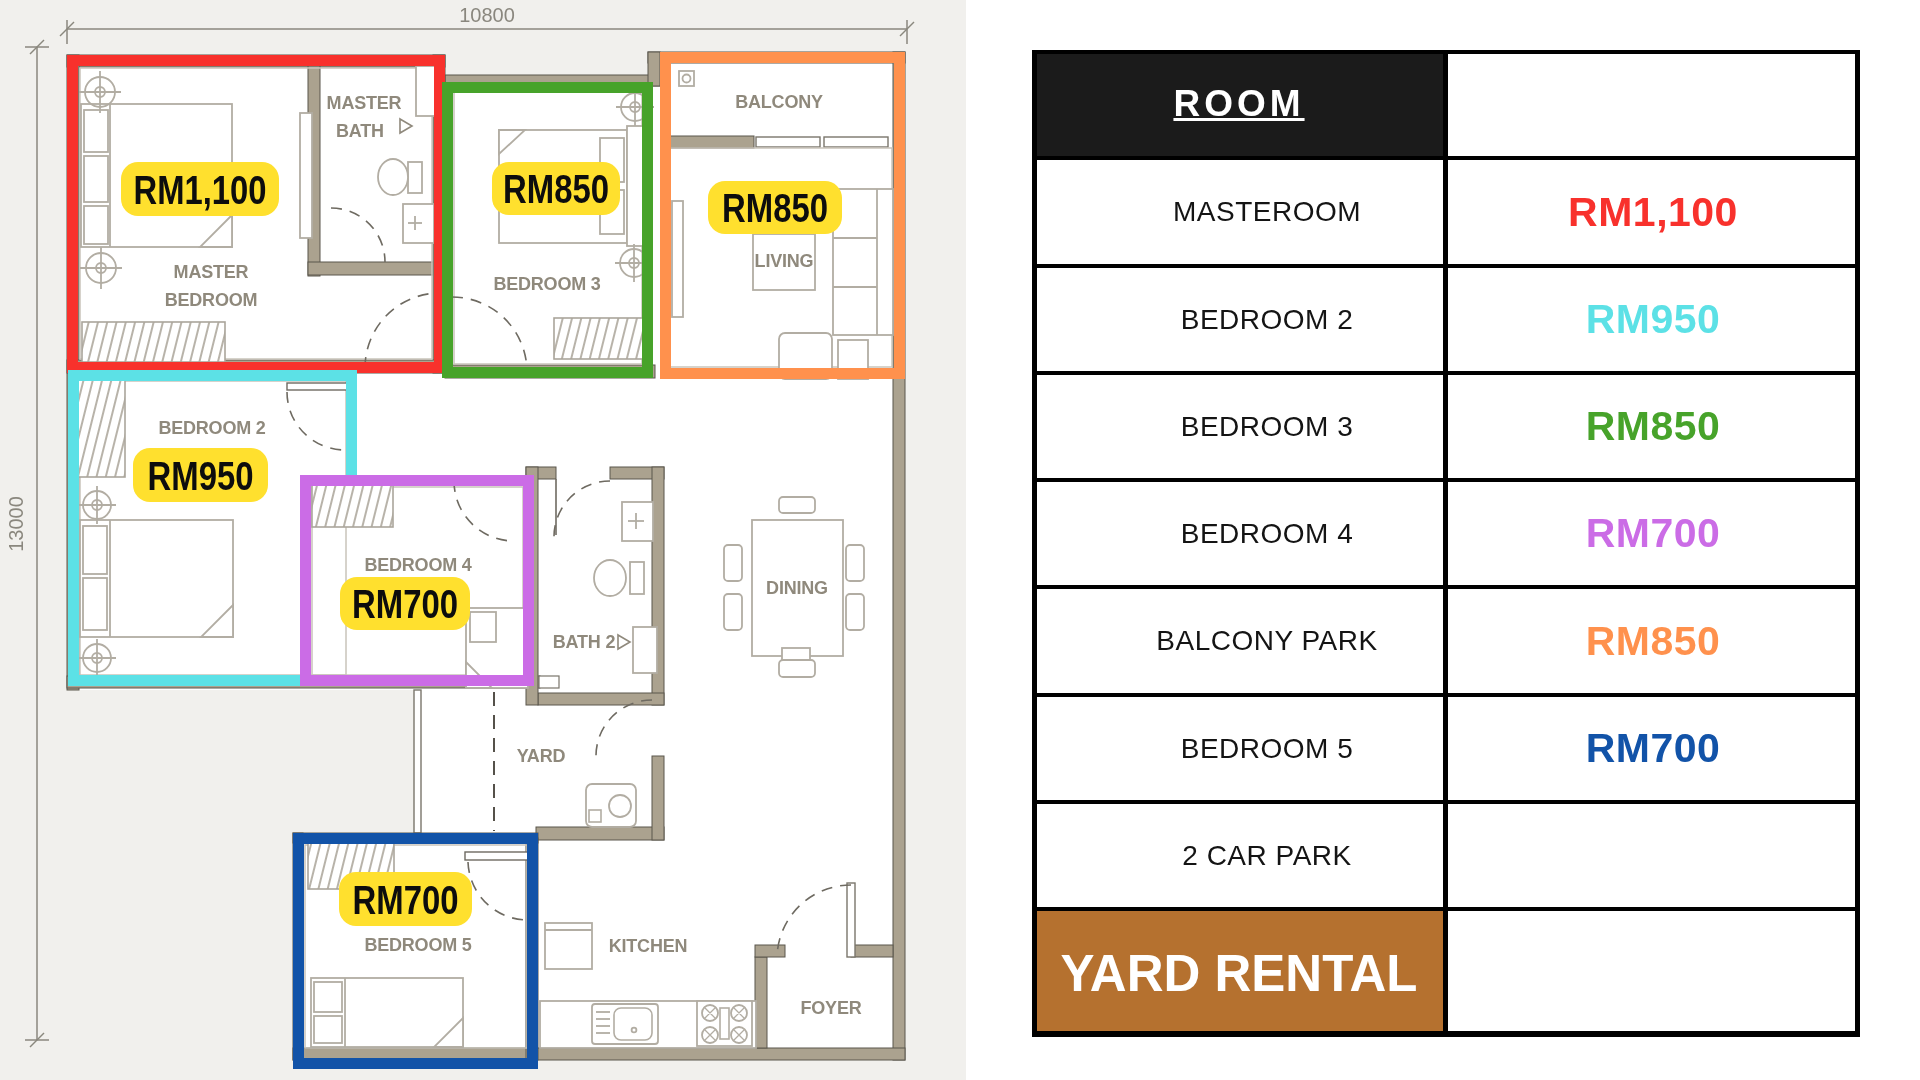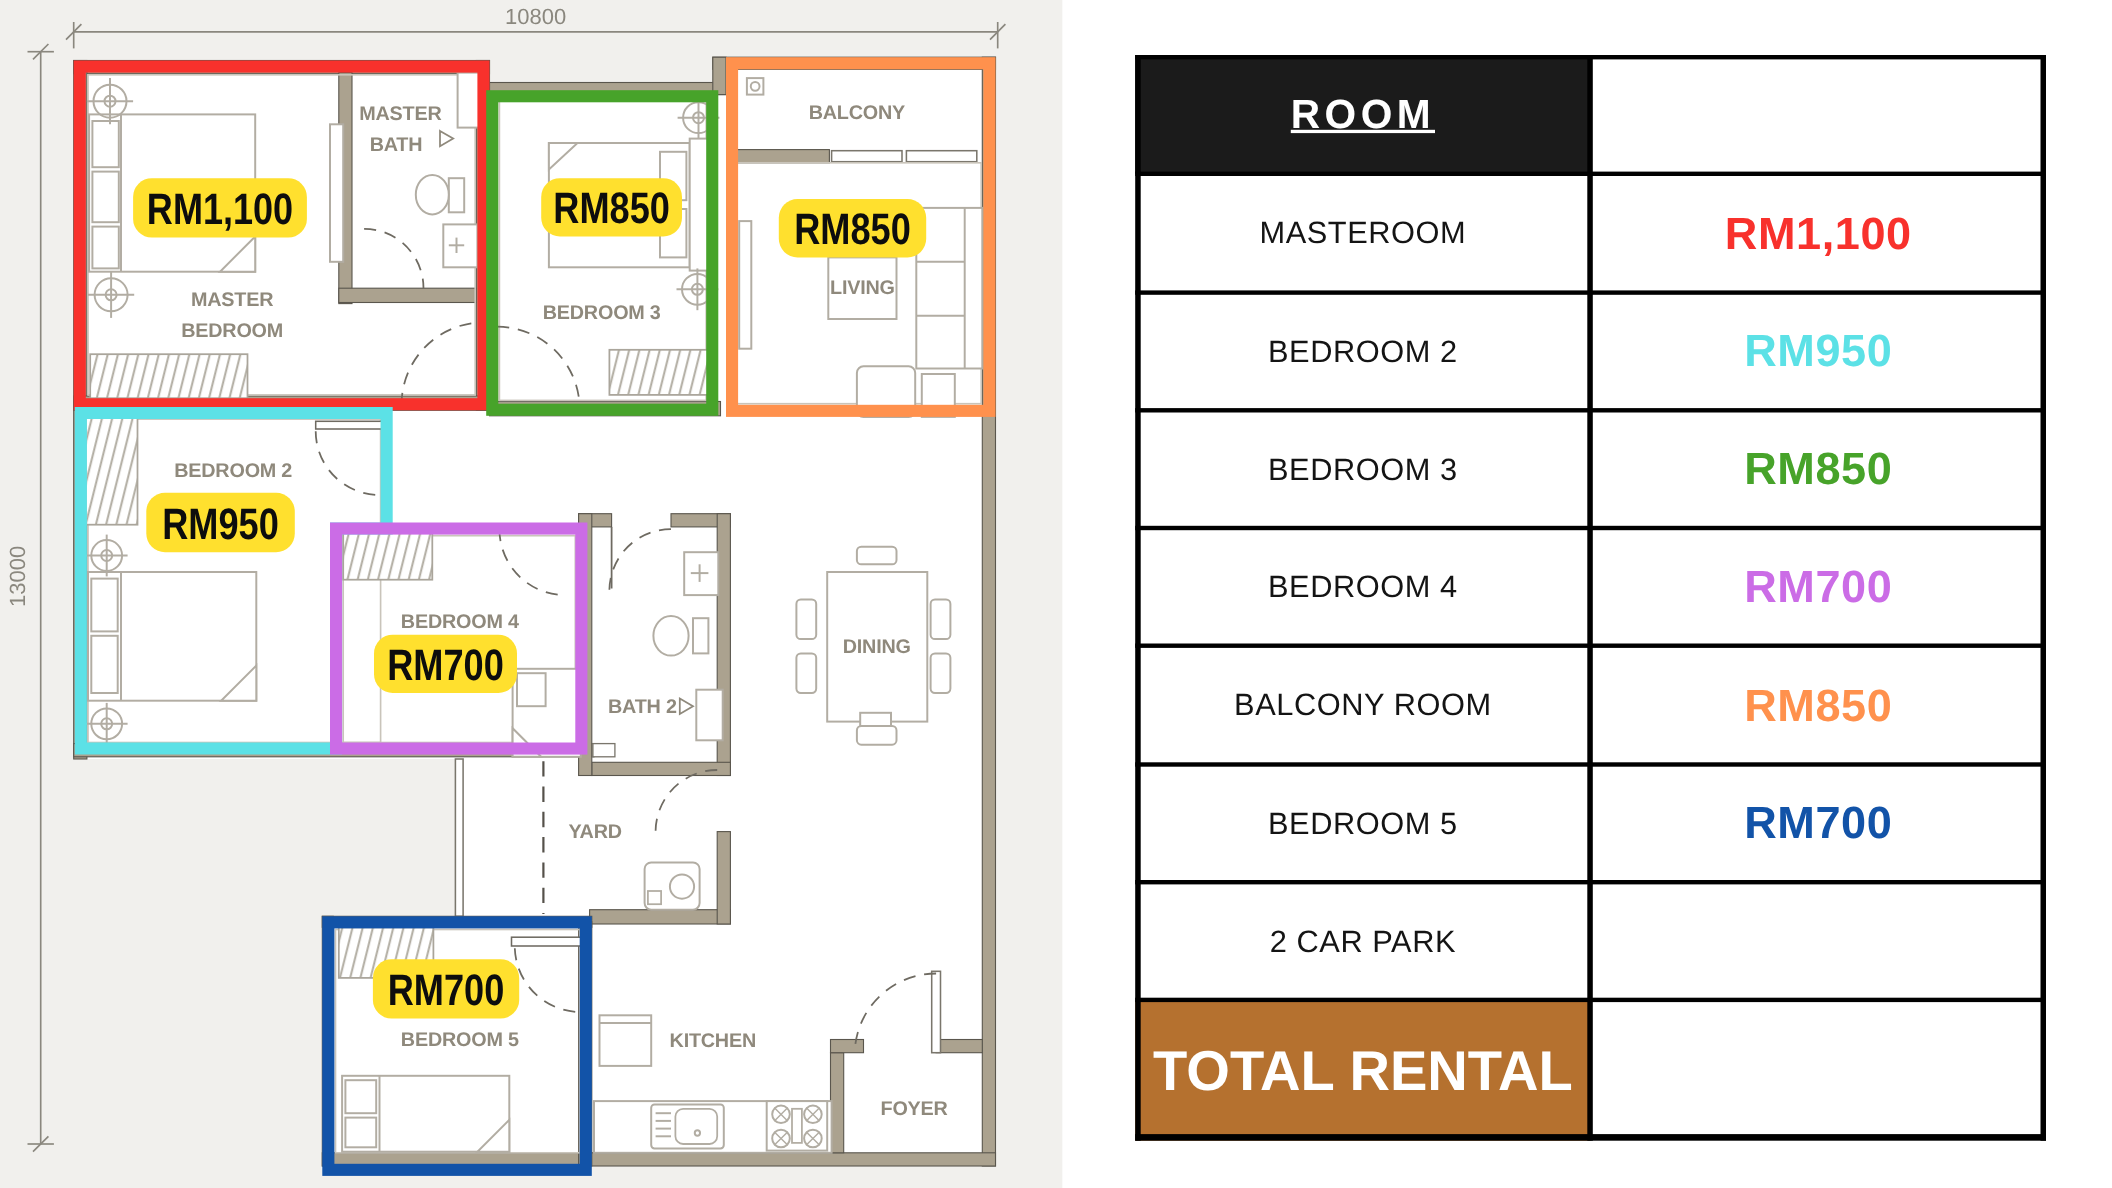--- a/index.html
+++ b/index.html
@@ -3,21 +3,21 @@
 <meta charset="utf-8">
 <style>
   html,body{margin:0;padding:0;}
   body{width:1920px;height:1080px;background:#ffffff;font-family:"Liberation Sans",sans-serif;overflow:hidden;}
   .page{position:relative;width:1920px;height:1080px;background:#ffffff;}
   .planwrap{position:absolute;left:0;top:0;width:966px;height:1080px;}
   
   .rtable{position:absolute;left:1032px;top:50px;width:828px;height:987px;background:#ffffff;}
   .cell{position:absolute;display:flex;align-items:center;justify-content:center;}
   .hdr{background:#1b1b1b;color:#ffffff;font-weight:bold;font-size:37px;letter-spacing:4px;text-decoration:underline;}
-  .name{color:#141414;font-size:28px;letter-spacing:0.5px;}
+  .name{color:#141414;font-size:28px;letter-spacing:0.5px;margin-left:28px;}
   .val{font-weight:bold;font-size:41px;letter-spacing:0.5px;}
   .tot{background:#b5712f;color:#ffffff;font-weight:bold;}
   .bline{position:absolute;background:#000000;}
 </style>
 </head>
 <body>
 <div class="page">
 
   <div class="planwrap">
   <svg width="966" height="1080" viewBox="0 0 966 1080">
@@ -422,29 +422,29 @@
 
     <div class="cell name" style="left:0;top:216px;width:414px;height:107px;">BEDROOM 2</div>
     <div class="cell val" style="left:414px;top:216px;width:414px;height:107px;color:#5ce1e6;">RM950</div>
 
     <div class="cell name" style="left:0;top:323px;width:414px;height:107px;">BEDROOM 3</div>
     <div class="cell val" style="left:414px;top:323px;width:414px;height:107px;color:#47a32a;">RM850</div>
 
     <div class="cell name" style="left:0;top:430px;width:414px;height:107px;">BEDROOM 4</div>
     <div class="cell val" style="left:414px;top:430px;width:414px;height:107px;color:#cb6ce6;">RM700</div>
 
-    <div class="cell name" style="left:0;top:537px;width:414px;height:108px;">BALCONY ROOM</div>
+    <div class="cell name" style="left:0;top:537px;width:414px;height:108px;">BALCONY PARK</div>
     <div class="cell val" style="left:414px;top:537px;width:414px;height:108px;color:#ff914d;">RM850</div>
 
     <div class="cell name" style="left:0;top:645px;width:414px;height:107px;">BEDROOM 5</div>
     <div class="cell val" style="left:414px;top:645px;width:414px;height:107px;color:#1253a8;">RM700</div>
 
     <div class="cell name" style="left:0;top:752px;width:414px;height:107px;">2 CAR PARK</div>
 
-    <div class="cell tot" style="left:0;top:859px;width:414px;height:128px;font-size:51px;letter-spacing:0px;">TOTAL RENTAL</div>
+    <div class="cell tot" style="left:0;top:859px;width:414px;height:128px;font-size:51px;letter-spacing:0px;">YARD RENTAL</div>
 
     <div class="bline" style="left:0;top:106px;width:828px;height:4px;"></div>
     <div class="bline" style="left:0;top:214px;width:828px;height:4px;"></div>
     <div class="bline" style="left:0;top:321px;width:828px;height:4px;"></div>
     <div class="bline" style="left:0;top:428px;width:828px;height:4px;"></div>
     <div class="bline" style="left:0;top:535px;width:828px;height:4px;"></div>
     <div class="bline" style="left:0;top:643px;width:828px;height:4px;"></div>
     <div class="bline" style="left:0;top:750px;width:828px;height:4px;"></div>
     <div class="bline" style="left:0;top:857px;width:828px;height:4px;"></div>
     <div class="bline" style="left:411px;top:0;width:5px;height:987px;"></div>

